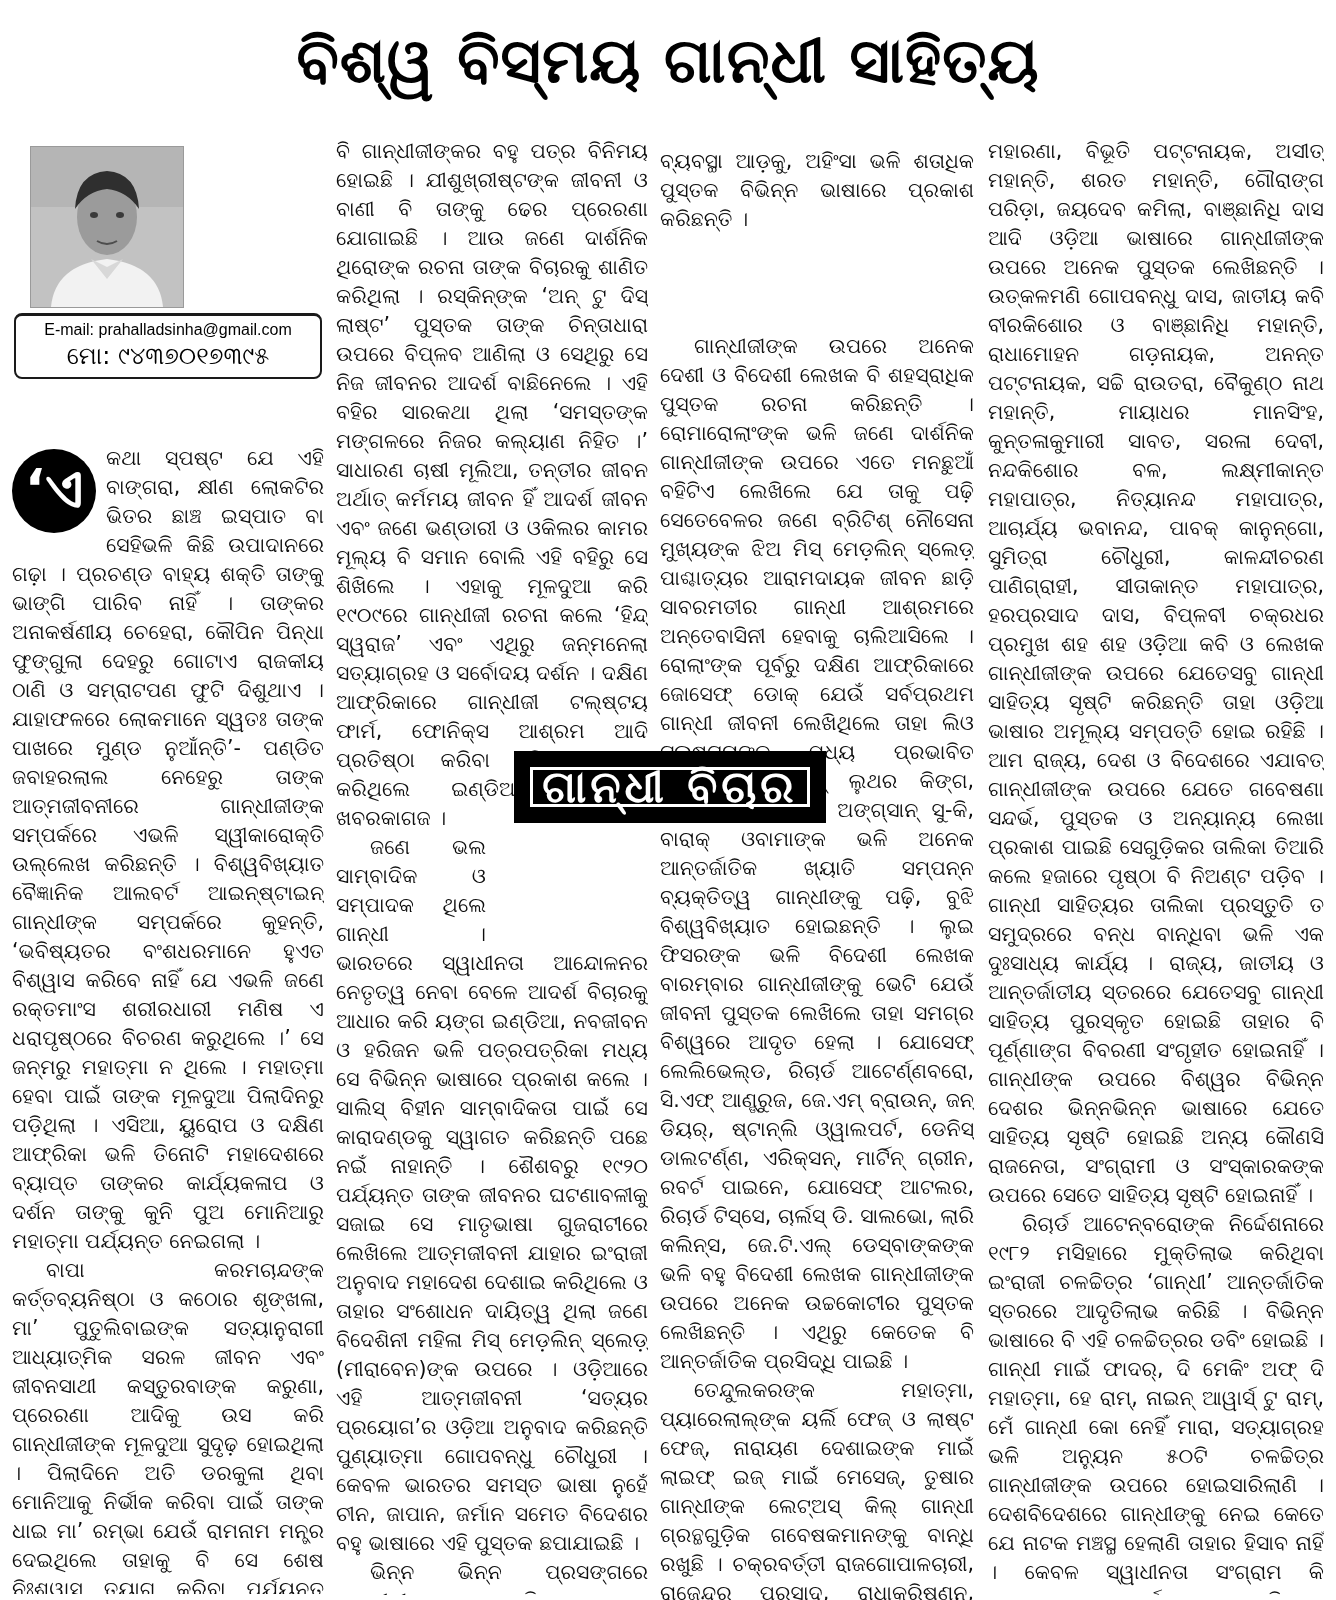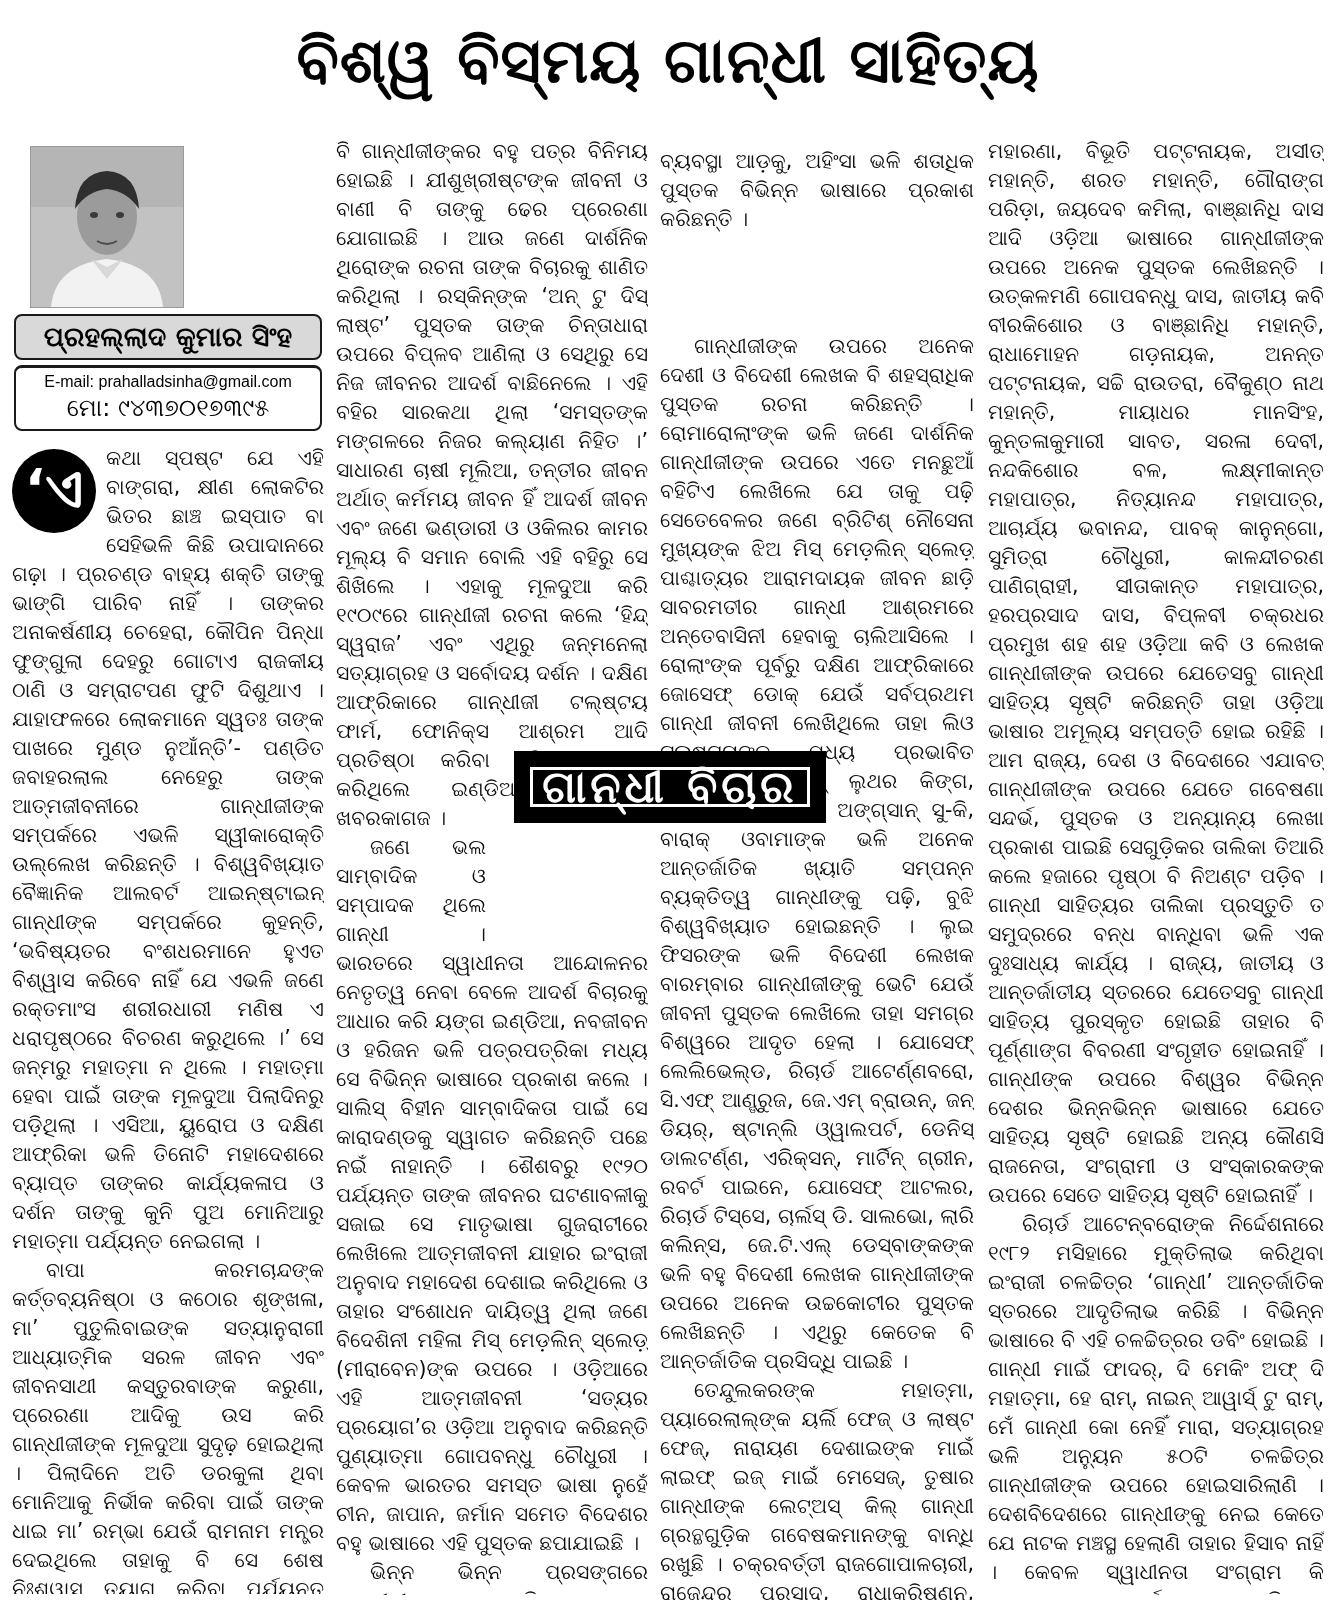--- a/index.html
+++ b/index.html
@@ -69,21 +69,20 @@
       <rect x="0" y="0" width="152" height="60" fill="#b5b5b5"></rect>
       <path d="M20 160 Q24 118 76 112 Q128 118 132 160 Z" fill="#f2f2f2"></path>
       <path d="M60 112 L76 132 L92 112 L76 120 Z" fill="#d8d8d8"></path>
       <ellipse cx="76" cy="70" rx="30" ry="38" fill="#9b9b9b"></ellipse>
       <path d="M44 62 Q46 26 76 24 Q106 26 108 62 Q96 44 76 42 Q56 44 44 62 Z" fill="#2f2f2f"></path>
       <ellipse cx="63" cy="68" rx="4" ry="3" fill="#3a3a3a"></ellipse>
       <ellipse cx="89" cy="68" rx="4" ry="3" fill="#3a3a3a"></ellipse>
       <path d="M66 94 Q76 100 86 94" stroke="#4d4d4d" stroke-width="2" fill="none"></path>
     </svg>
   </div>
-  <div class="name-box">ପ୍ରହଲ୍ଲାଦ କୁମାର ସିଂହ</div>
   <div class="contact-box">
     <div class="email-line">
       <span>E-mail:</span>
       <span>prahalladsinha@gmail.com</span>
     </div>
     <div class="phone-line">
       <span>ମୋ:</span>
       <span>୯୪୩୭୦୧୭୩୯୫</span>
     </div>
   </div>

